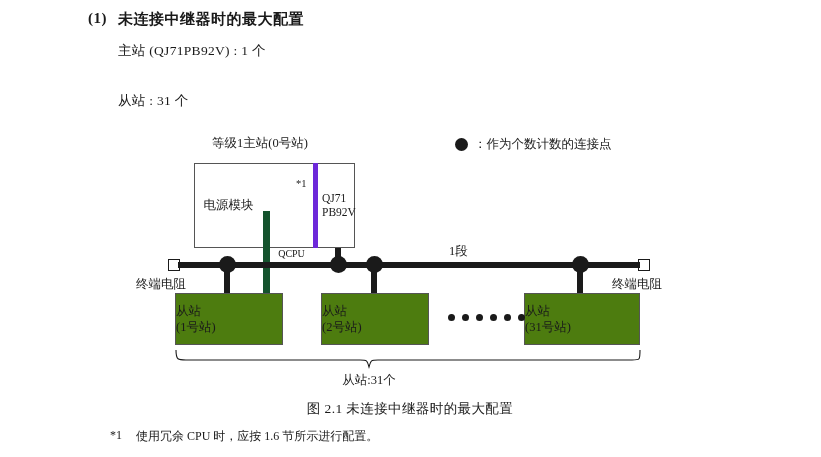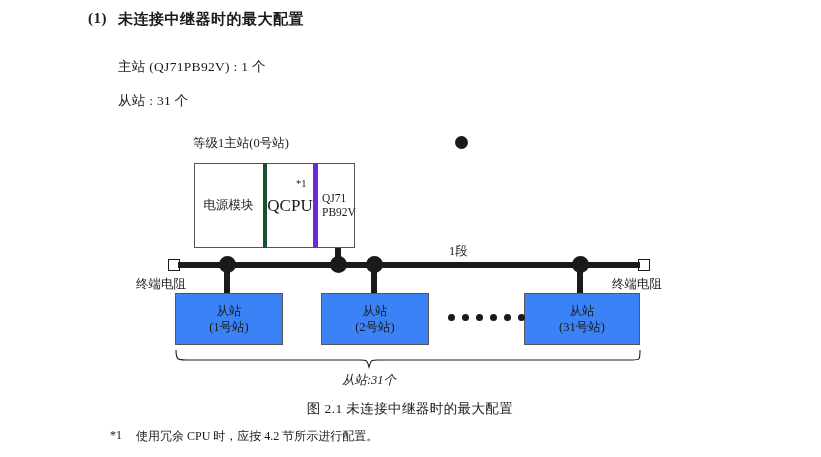--- a/index.html
+++ b/index.html
@@ -29,41 +29,41 @@
     font-size: 15px;
     font-weight: bold;
     letter-spacing: 0.5px;
     text-align: center;
   }
   .spec-line {
     left: 118px;
     font-size: 13.5px;
     letter-spacing: 0.3px;
   }
-  #spec-master { top: 58px; }
+  #spec-master { top: 42px; }
   #spec-slave  { top: 68px; margin-top: 24px; }
 
   
   #legend {
     left: 455px; top: 136px;
     display: flex;
     align-items: center;
     gap: 6px;
     font-size: 12.5px;
   }
   #legend-dot {
     width: 13px; height: 13px;
     border-radius: 50%;
     background: #1a1a1a;
     display: inline-block;
   }
 
   
   #master-label {
-    left: 193px; top: 135px;
+    left: 212px; top: 135px;
     font-size: 12.5px;
     white-space: nowrap;
   }
   #master-box {
     left: 194px; top: 163px;
     width: 161px; height: 85px;
     border: 1px solid #555;
     box-sizing: border-box;
     background: #fff;
   }
@@ -72,21 +72,21 @@
     top: 163px;
     height: 85px;
     box-sizing: border-box;
     display: flex;
     align-items: center;
     justify-content: center;
     font-size: 12.5px;
     white-space: nowrap;
   }
   #cell-power  { left: 194px; width: 69px; }
-  #cell-cpu    { left: 263px; width: 50px; border-left: 4px solid #14532d; font-size: 17px; }
+  #cell-cpu    { left: 263px; width: 50px; border-left: 7px solid #14532d; font-size: 10px; margin-top: 48px; }
   #cell-master { left: 313px; width: 42px; border-left: 5px solid #6d28d9; font-size: 11.5px;
                  flex-direction: column; line-height: 1.15; align-items: flex-start; padding-left: 4px;}
   #footnote-mark-inline {
     position: absolute;
     left: 296px; top: 178px;
     font-size: 10.5px;
   }
 
   
   .term-square {
@@ -130,24 +130,24 @@
     text-align: right;
   }
 
   
   .slave-box {
     position: absolute;
     top: 293px;
     height: 52px;
     border: 1px solid #555;
     box-sizing: border-box;
-    background: #3b82f6;
+    background: #4d7c0f;
     display: flex;
     flex-direction: column;
-    align-items: center;
+    align-items: flex-start;
     justify-content: center;
     font-size: 12.5px;
     line-height: 1.3;
     white-space: nowrap;
   }
   #slave-1  { left: 175px; width: 108px; }
   #slave-2  { left: 321px; width: 108px; }
   #slave-31 { left: 524px; width: 116px; }
 
   
@@ -164,21 +164,20 @@
     display: inline-block;
   }
 
   
   #brace-svg { left: 0; top: 0; }
   #slave-total {
     left: 369px; top: 372px;
     transform: translateX(-50%);
     font-size: 12.5px;
     white-space: nowrap;
-    font-style: italic;
   }
 
   
   #figure-caption {
     left: 410px; top: 400px;
     transform: translateX(-50%);
     font-size: 13.5px;
     font-weight: normal;
     white-space: nowrap;
     letter-spacing: 0.4px;
@@ -194,20 +193,21 @@
 </head>
 <body>
 
 <div class="abs" id="heading-number">(1)</div>
 <div class="abs" id="heading-title">未连接中继器时的最大配置</div>
 <div class="abs spec-line" id="spec-master">主站 (QJ71PB92V) : 1 个</div>
 <div class="abs spec-line" id="spec-slave">从站 : 31 个</div>
 
 <div class="abs" id="legend">
   <span id="legend-dot"></span>
+  <span>：作为个数计数的连接点</span>
 </div>
 
 <div class="abs" id="master-label">等级1主站(0号站)</div>
 
 <div class="abs" id="master-box"></div>
 <div class="master-cell" id="cell-power">电源模块</div>
 <div class="master-cell" id="cell-cpu">QCPU</div>
 <div class="abs" id="footnote-mark-inline">*1</div>
 <div class="master-cell" id="cell-master">
   <span>QJ71</span>
@@ -257,14 +257,14 @@
   <path d="M 176 350 C 176 360, 178 360, 186 360
            L 360 360 C 367 360, 367 360, 369 367
            C 371 360, 371 360, 378 360
            L 632 360 C 640 360, 640 360, 640 350" fill="none" stroke="#1a1a1a" stroke-width="1.1"></path>
 </svg>
 <div class="abs" id="slave-total">从站:31个</div>
 
 <div class="abs" id="figure-caption">图 2.1  未连接中继器时的最大配置</div>
 <div class="abs" id="footnote">
   <span>*1</span>
-  <span>使用冗余 CPU 时，应按 4.2 节所示进行配置。</span>
+  <span>使用冗余 CPU 时，应按 1.6 节所示进行配置。</span>
 </div>
 
 </body></html>

